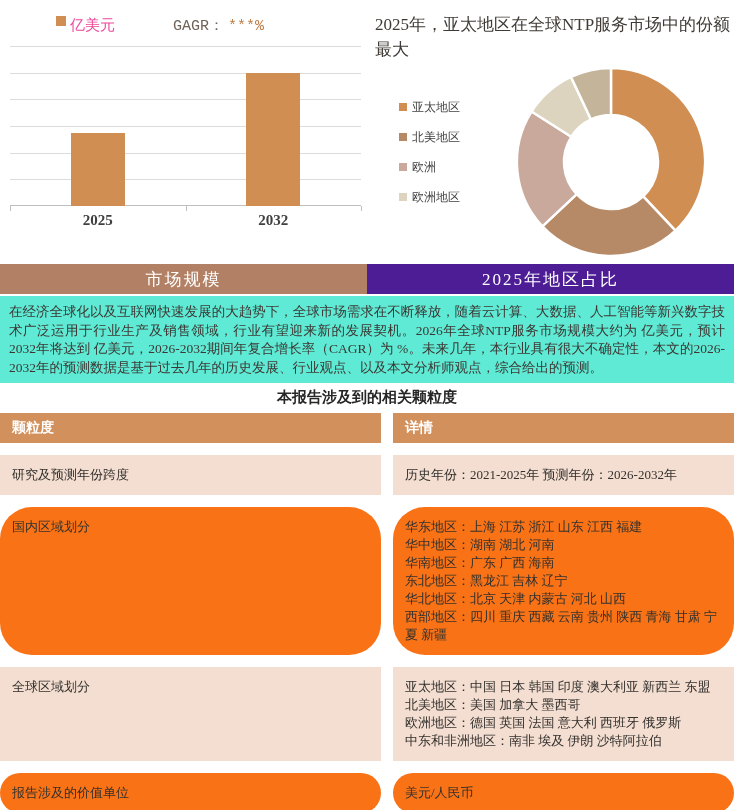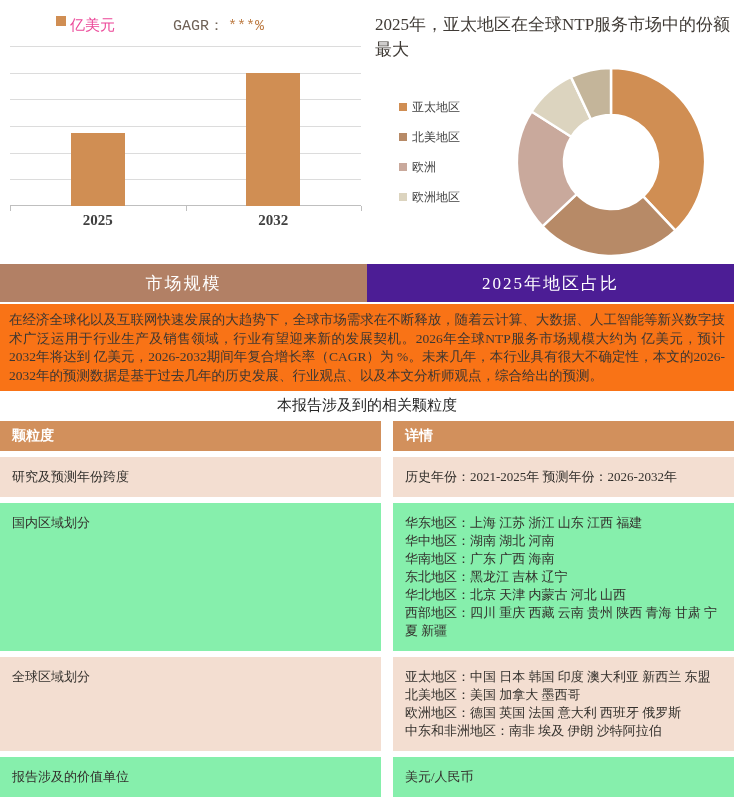--- a/index.html
+++ b/index.html
@@ -32,41 +32,41 @@
 
   .donut-chart { width:367px; padding-left:6px; }
   .donut-title { font-size:17px; line-height:25px; color:#3f3a35; padding:6px 2px 0 2px; }
   .donut-body { display:flex; margin-top:0px; }
   .donut-legend { width:110px; margin-left:26px; margin-top:36px; }
   .dl-item { display:flex; align-items:flex-start; margin-bottom:11px; font-size:12px; color:#404040; line-height:19px; }
   .dl-item .sw { width:8px; height:8px; margin:5px 5px 0 0; flex:0 0 8px; }
   #donutSvg { margin-left:4px; margin-top:2px; }
 
   
-  .tabs { display:flex; margin-top:8px; height:38px; }
+  .tabs { display:flex; margin-top:8px; height:30px; }
   .tab { width:50%; display:flex; align-items:center; justify-content:center;
          color:#fff; font-size:17px; letter-spacing:2px; cursor:pointer; }
   .tab-left  { background:#b28065; }
   .tab-right { background:#4c1d95; }
 
   
   .summary {
-    margin-top:2px; background:#f97316; padding:7px 9px 6px 9px;
+    margin-top:2px; background:#5eead4; padding:7px 9px 6px 9px;
     font-size:13.5px; line-height:18.5px; color:#3c3733; text-align:justify;
   }
 
-  .table-caption { text-align:center; font-size:15px; font-weight:normal; color:#262626; padding:5px 0 6px 0; }
+  .table-caption { text-align:center; font-size:15px; font-weight:bold; color:#262626; padding:5px 0 6px 0; }
 
   
   .gran-table { width:734px; }
-  .g-row { display:grid; grid-template-columns:381px 1fr; column-gap:3px; margin-bottom:6px;gap:12px; }
+  .g-row { display:grid; grid-template-columns:381px 1fr; column-gap:3px; margin-bottom:12px;gap:12px; }
   .g-head .g-cell { background:#d2905c; color:#fff; font-weight:bold; font-size:14px; padding:6px 12px; }
   .g-cell { font-size:13px; line-height:18px; padding:11px 12px; color:#33302c; }
   .g-row.odd  .g-cell { background:#f3ded1; }
-  .g-row.even .g-cell { background:#86efac; }
+  .g-row.even .g-cell { background:#f97316;border-radius:32px; }
   .g-cell .line { min-height:18px; }
 </style>
 </head>
 <body>
 
 <div class="page">
 
 
   <section class="charts">
 

